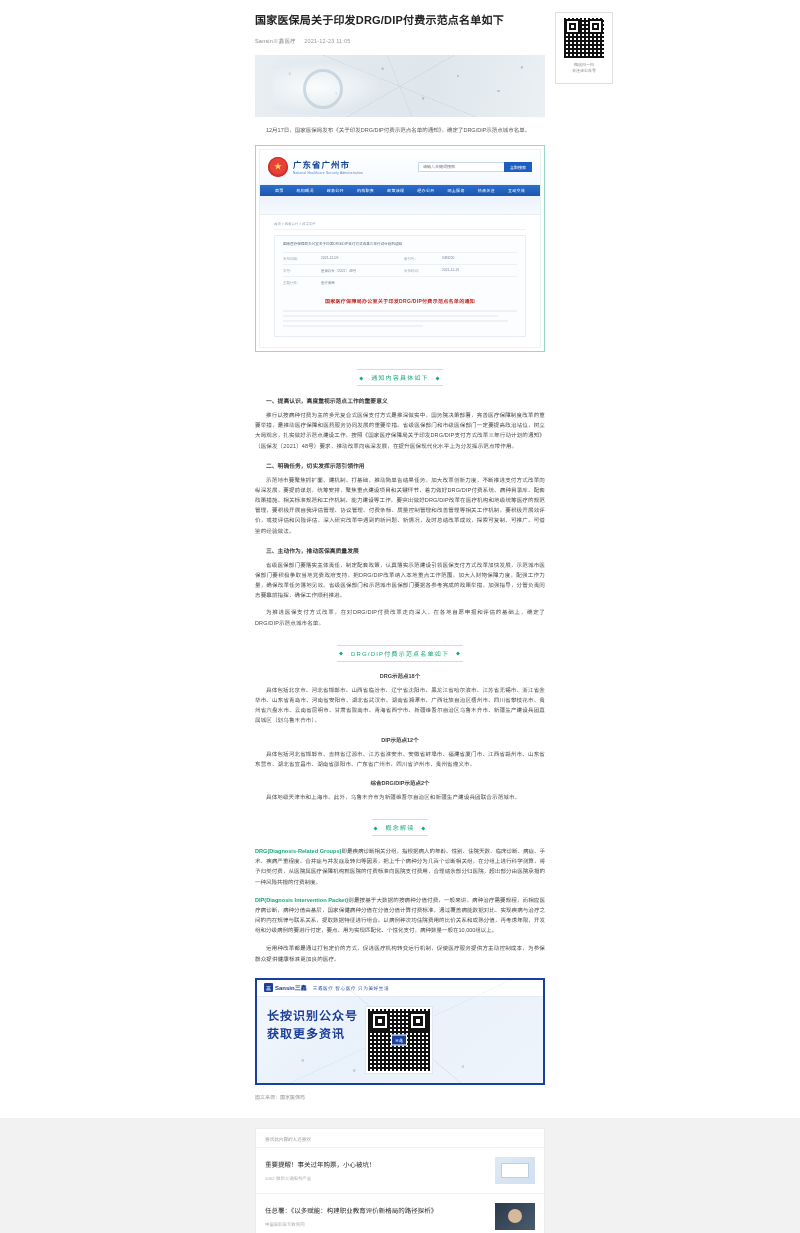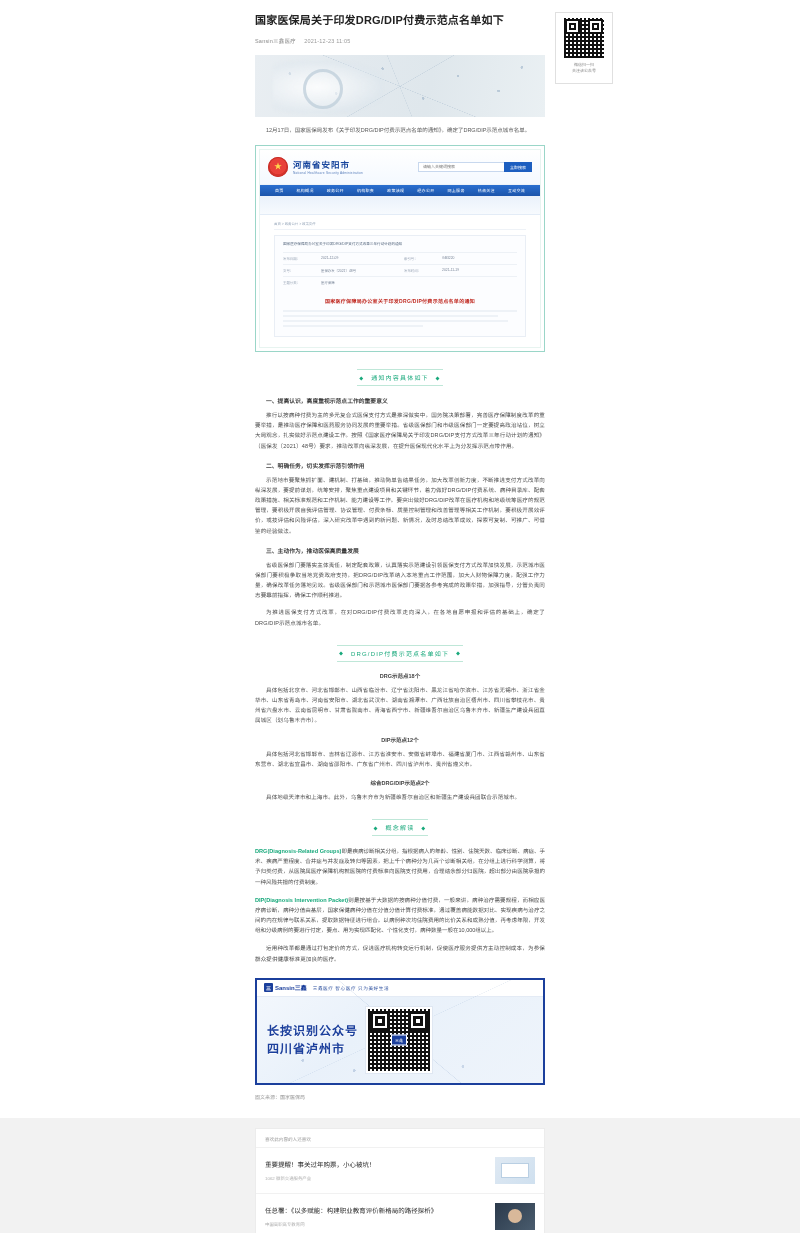--- a/index.html
+++ b/index.html
@@ -389,21 +389,20 @@
     display: flex; align-items: center; justify-content: center;
     border-radius: 1px;
   }
   .promo-slogan {
     font-size: 4.6px;
     color: #2b4f9e;
     letter-spacing: .6px;
   }
   .promo-main {
     display: flex;
-    align-items: center;
     padding: 10px 10px 0 10px;
     gap: 8px;
     position: relative;
   }
   .promo-text {
     color: #1b3f9c;
     font-size: 12px;
     font-weight: bold;
     line-height: 1.5;
     letter-spacing: 1px;
@@ -552,21 +551,21 @@
         <div class="ring"></div>
       </div>
 
       <p class="lead">12月17日，国家医保局发布《关于印发DRG/DIP付费示范点名单的通知》，确定了DRG/DIP示范点城市名单。</p>
 
       <div class="gov-shot">
         <div class="gov-inner">
           <div class="gov-header">
             <div class="gov-emblem"></div>
             <div class="gov-names">
-              <div class="gov-name-cn">河南省安阳市</div>
+              <div class="gov-name-cn">广东省广州市</div>
               <div class="gov-name-en">National Healthcare Security Administration</div>
             </div>
             <div class="gov-search">
               <input type="text" placeholder="请输入关键词搜索" style="">
               <div class="btn">立即搜索</div>
             </div>
           </div>
           <div class="gov-nav">
             <span>首页</span>
             <span>机构概况</span>
@@ -657,21 +656,21 @@
           <div class="promo-logo">
             <span class="mark">三</span>
             <span>Sansin三鑫</span>
           </div>
           <div class="promo-slogan">三鑫医疗 智心医疗 只为美好生活</div>
         </div>
         <div class="promo-deco"></div>
         <div class="promo-main">
           <div class="promo-text">
             <div>长按识别公众号</div>
-            <div>四川省泸州市</div>
+            <div>获取更多资讯</div>
           </div>
           <div class="promo-qr">
             <span class="center-logo">三鑫</span>
           </div>
         </div>
       </div>
 
       <div class="source-note">图文来源：国家医保局</div>
     </div>
   </div>

